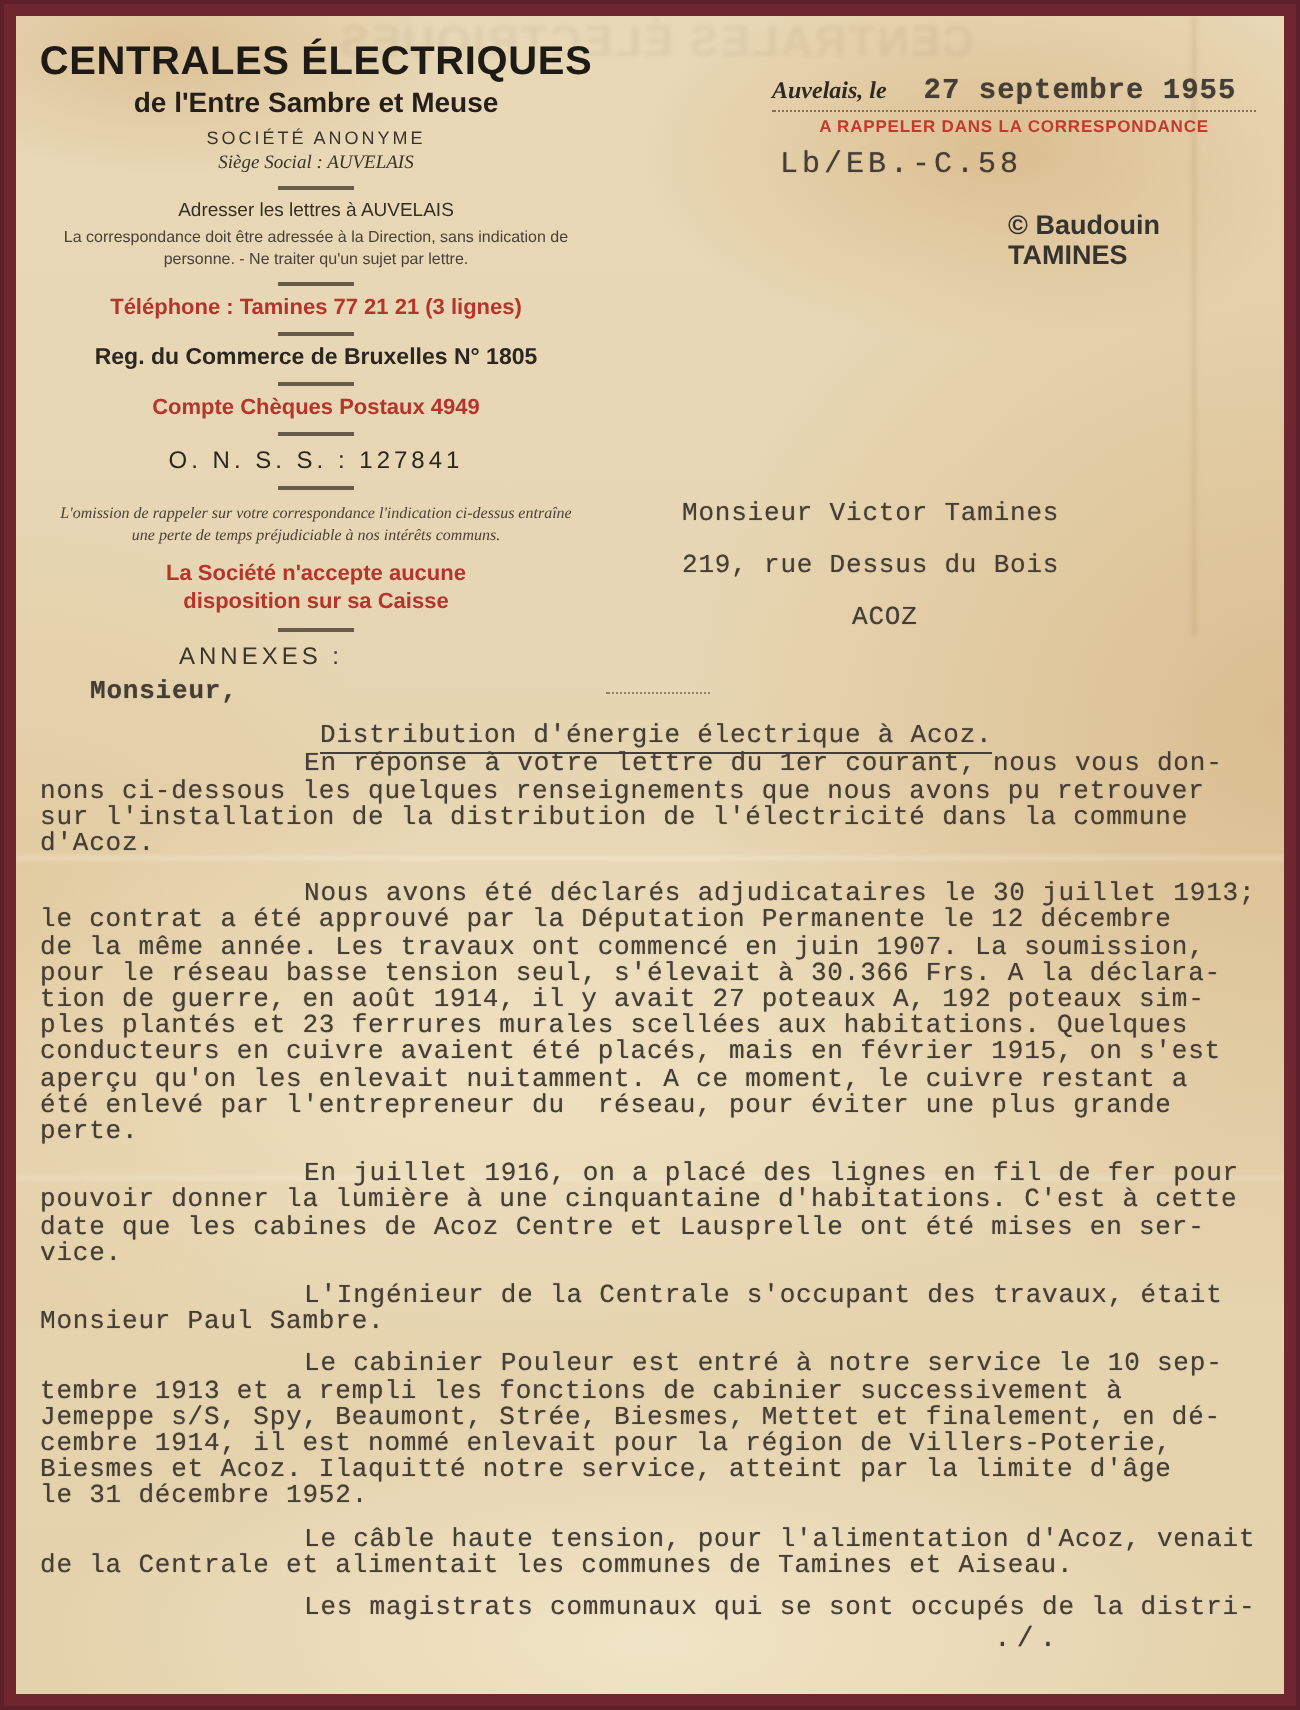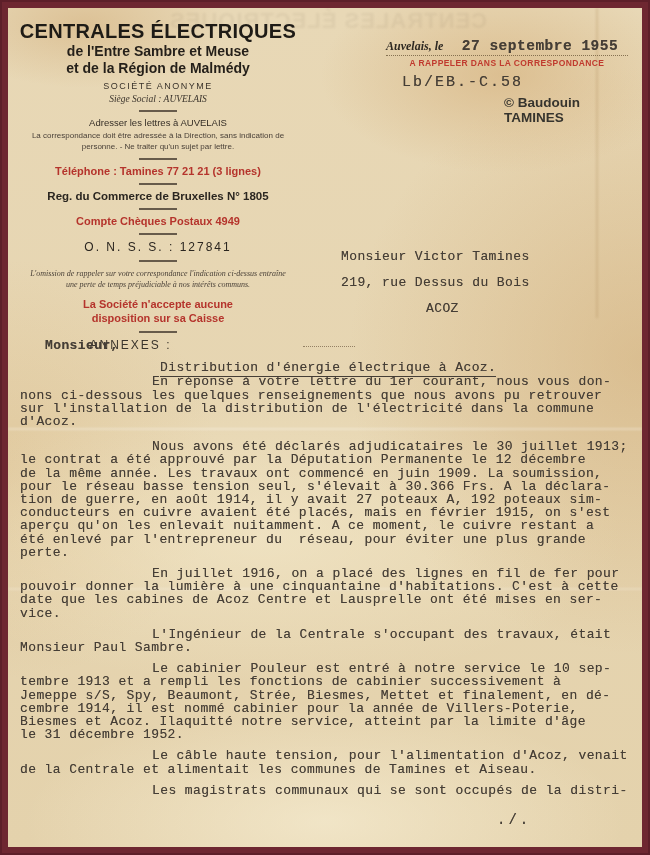--- a/index.html
+++ b/index.html
@@ -43,23 +43,23 @@
   
   .tw{font-family:"Liberation Mono","DejaVu Sans Mono",monospace;color:#453e36;
       text-shadow:0 0 0.5px rgba(60,50,40,0.55);}
 
   
   .dateline{position:absolute;left:378px;top:28px;width:242px;}
   .date-row{border-bottom:1px dotted rgba(110,90,60,0.8);padding-bottom:1px;white-space:nowrap;}
   .place-label{font-family:"Liberation Serif",serif;font-style:italic;font-weight:bold;font-size:12px;color:#2e2922;}
   .typed-date{font-size:14.5px;font-weight:bold;letter-spacing:0.5px;margin-left:14px;}
   .reminder{font-size:8.5px;font-weight:bold;letter-spacing:0.4px;color:#c03a2e;text-align:center;margin-top:2px;}
-  .reference{font-size:15px;letter-spacing:2px;margin-top:6px;margin-left:16px;}
+  .reference{font-size:15px;letter-spacing:2px;margin-top:6px;margin-left:4px;}
 
-  .copyright{position:absolute;left:496px;top:87px;font-size:13.5px;font-weight:bold;color:#36342e;}
+  .copyright{position:absolute;left:496px;top:97px;font-size:13.5px;font-weight:bold;color:#36342e;}
 
   
   .recipient{position:absolute;left:333px;top:236px;font-size:13px;letter-spacing:0.4px;line-height:26px;}
   .recipient .city{padding-left:85px;}
 
   
   .body{position:absolute;left:12px;top:331px;width:620px;font-size:13px;letter-spacing:0.4px;line-height:13.2px;}
   .salutation{margin-left:25px;font-weight:bold;}
   .subject{margin-left:140px;margin-top:9px;}
   .subject span{border-bottom:1px solid #453e36;padding-bottom:1px;}
@@ -79,21 +79,20 @@
 
       <div class="bleed">CENTRALES ÉLECTRIQUES</div>
       <div class="crease-v"></div>
       <div class="crease-h1"></div>
       <div class="crease-h2"></div>
       <div class="dotted-artifact"></div>
 
       <div class="letterhead">
         <div class="lh-title">CENTRALES ÉLECTRIQUES</div>
         <div class="lh-sub">de l'Entre Sambre et Meuse</div>
-        <div class="lh-sub">et de la Région de Malmédy</div>
         <div class="lh-soc">SOCIÉTÉ ANONYME</div>
         <div class="lh-siege">Siège Social : AUVELAIS</div>
         <div class="divider"></div>
         <div class="lh-adresser">Adresser les lettres à AUVELAIS</div>
         <div class="lh-note">La correspondance doit être adressée à la Direction, sans indication de personne. - Ne traiter qu'un sujet par lettre.</div>
         <div class="divider"></div>
         <div class="lh-phone">Téléphone : Tamines 77 21 21 (3 lignes)</div>
         <div class="divider"></div>
         <div class="lh-commerce">Reg. du Commerce de Bruxelles N° 1805</div>
         <div class="divider"></div>
@@ -135,43 +134,44 @@
         <div>
             <div class="para">
               <div class="line">En réponse à votre lettre du 1er courant, nous vous don-</div>
               <div class="line">nons ci-dessous les quelques renseignements que nous avons pu retrouver</div>
               <div class="line">sur l'installation de la distribution de l'électricité dans la commune</div>
               <div class="line">d'Acoz.</div>
             </div>
             <div class="para">
               <div class="line">Nous avons été déclarés adjudicataires le 30 juillet 1913;</div>
               <div class="line">le contrat a été approuvé par la Députation Permanente le 12 décembre</div>
-              <div class="line">de la même année. Les travaux ont commencé en juin 1909. La soumission,</div>
+              <div class="line">de la même année. Les travaux ont commencé en juin 1907. La soumission,</div>
               <div class="line">pour le réseau basse tension seul, s'élevait à 30.366 Frs. A la déclara-</div>
               <div class="line">tion de guerre, en août 1914, il y avait 27 poteaux A, 192 poteaux sim-</div>
+              <div class="line">ples plantés et 23 ferrures murales scellées aux habitations. Quelques</div>
               <div class="line">conducteurs en cuivre avaient été placés, mais en février 1915, on s'est</div>
               <div class="line">aperçu qu'on les enlevait nuitamment. A ce moment, le cuivre restant a</div>
               <div class="line">été enlevé par l'entrepreneur du  réseau, pour éviter une plus grande</div>
               <div class="line">perte.</div>
             </div>
             <div class="para">
               <div class="line">En juillet 1916, on a placé des lignes en fil de fer pour</div>
               <div class="line">pouvoir donner la lumière à une cinquantaine d'habitations. C'est à cette</div>
               <div class="line">date que les cabines de Acoz Centre et Lausprelle ont été mises en ser-</div>
               <div class="line">vice.</div>
             </div>
             <div class="para">
               <div class="line">L'Ingénieur de la Centrale s'occupant des travaux, était</div>
               <div class="line">Monsieur Paul Sambre.</div>
             </div>
             <div class="para">
               <div class="line">Le cabinier Pouleur est entré à notre service le 10 sep-</div>
               <div class="line">tembre 1913 et a rempli les fonctions de cabinier successivement à</div>
               <div class="line">Jemeppe s/S, Spy, Beaumont, Strée, Biesmes, Mettet et finalement, en dé-</div>
-              <div class="line">cembre 1914, il est nommé cabinier pour la année de Villers-Poterie,</div>
+              <div class="line">cembre 1914, il est nommé enlevait pour la région de Villers-Poterie,</div>
               <div class="line">Biesmes et Acoz. Ilaquitté notre service, atteint par la limite d'âge</div>
               <div class="line">le 31 décembre 1952.</div>
             </div>
             <div class="para">
               <div class="line">Le câble haute tension, pour l'alimentation d'Acoz, venait</div>
               <div class="line">de la Centrale et alimentait les communes de Tamines et Aiseau.</div>
             </div>
             <div class="para">
               <div class="line">Les magistrats communaux qui se sont occupés de la distri-</div>
             </div>

